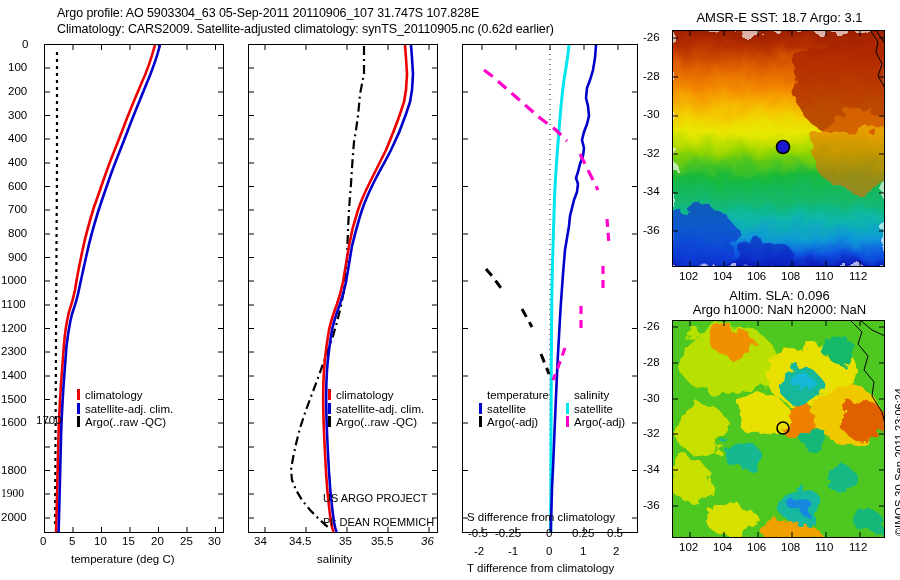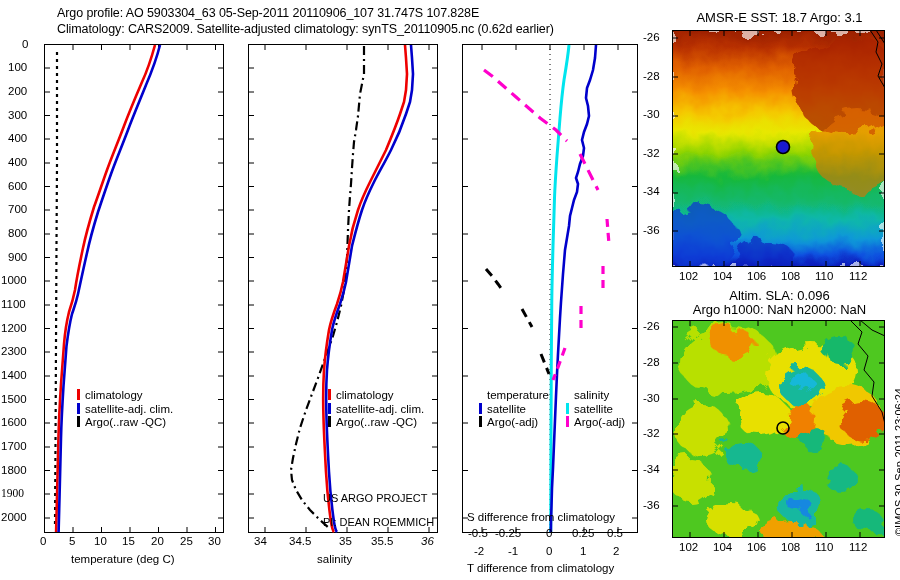--- a/index.html
+++ b/index.html
@@ -127,21 +127,21 @@
 <div class="abs tick" style="left:8px;top:203px;">700</div>
 <div class="abs tick" style="left:8px;top:227px;">800</div>
 <div class="abs tick" style="left:8px;top:251px;">900</div>
 <div class="abs tick" style="left:1px;top:274px;">1000</div>
 <div class="abs tick" style="left:1px;top:298px;">1100</div>
 <div class="abs tick" style="left:1px;top:322px;">1200</div>
 <div class="abs tick" style="left:1px;top:345px;">2300</div>
 <div class="abs tick" style="left:1px;top:369px;">1400</div>
 <div class="abs tick" style="left:1px;top:393px;">1500</div>
 <div class="abs tick" style="left:1px;top:416px;">1600</div>
-<div class="abs tick" style="left:1px;top:440px;">1700</div>
+<div class="abs tick" style="left:1px;top:414px;padding-left:35px;">1700</div>
 <div class="abs tick" style="left:1px;top:464px;">1800</div>
 <div class="abs tick" style="left:1px;top:487px;font-family:Liberation Serif, serif;">1900</div>
 <div class="abs tick" style="left:1px;top:511px;">2000</div>
 
 <div class="abs" style="left:77px;top:389px;">
   <div class="legrow legtxt">
     <span class="swatch" style="background:#ee0000;"></span><span>climatology</span>
   </div>
   <div class="legrow legtxt">
     <span class="swatch" style="background:#0000cc;"></span><span>satellite-adj. clim.</span>

